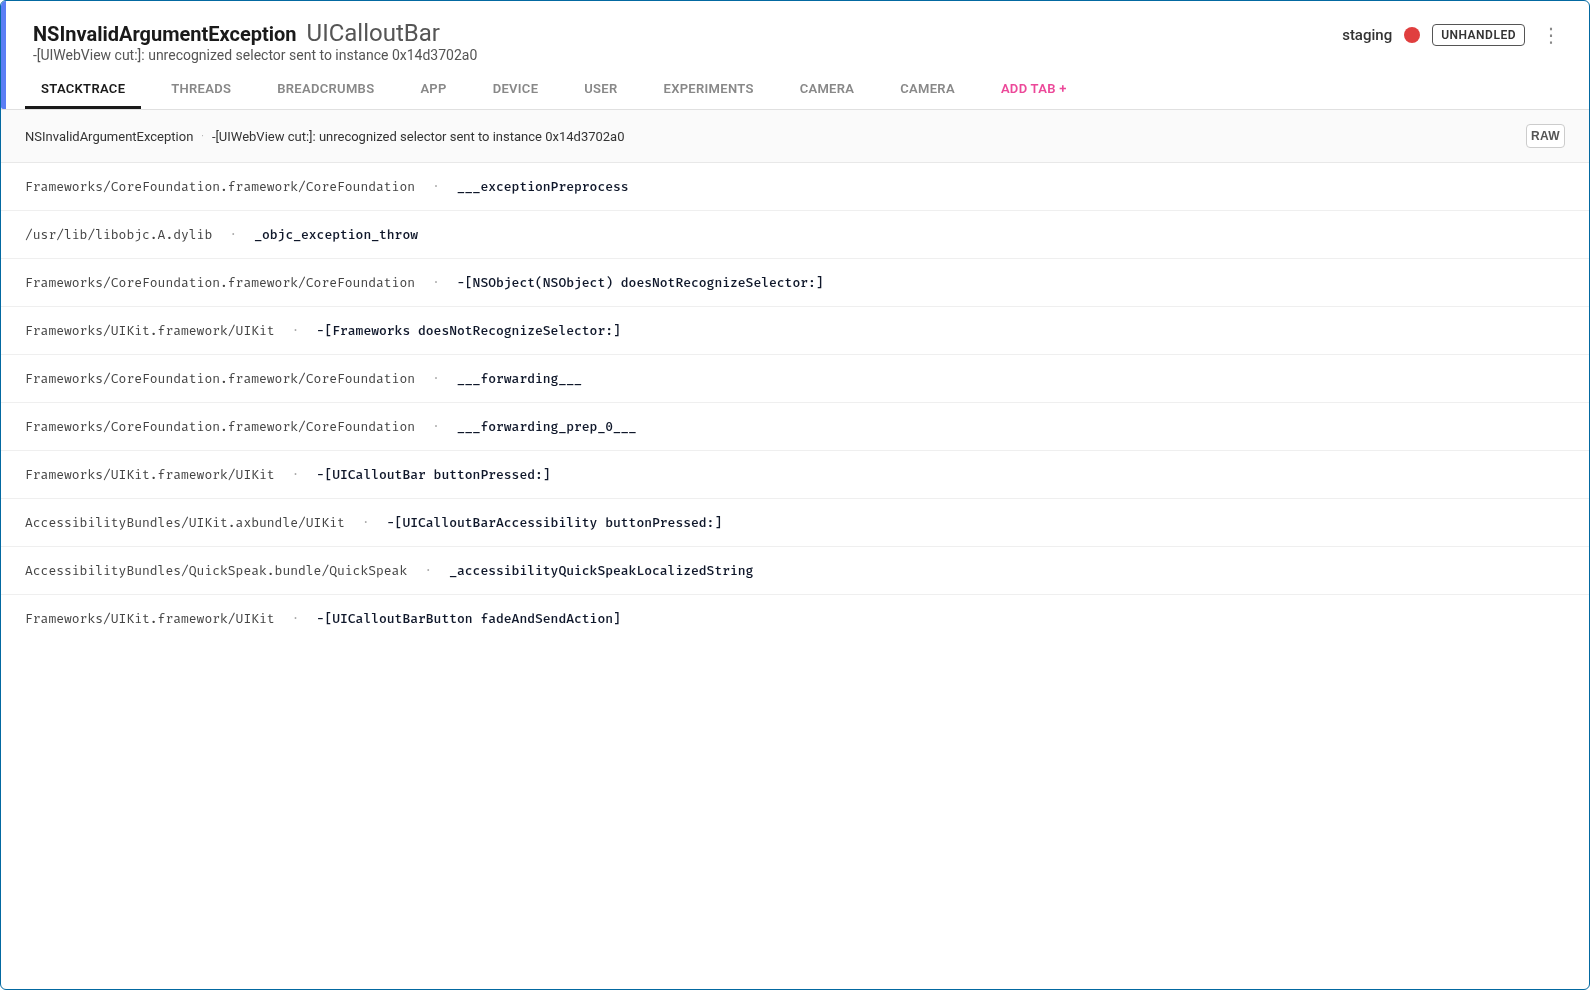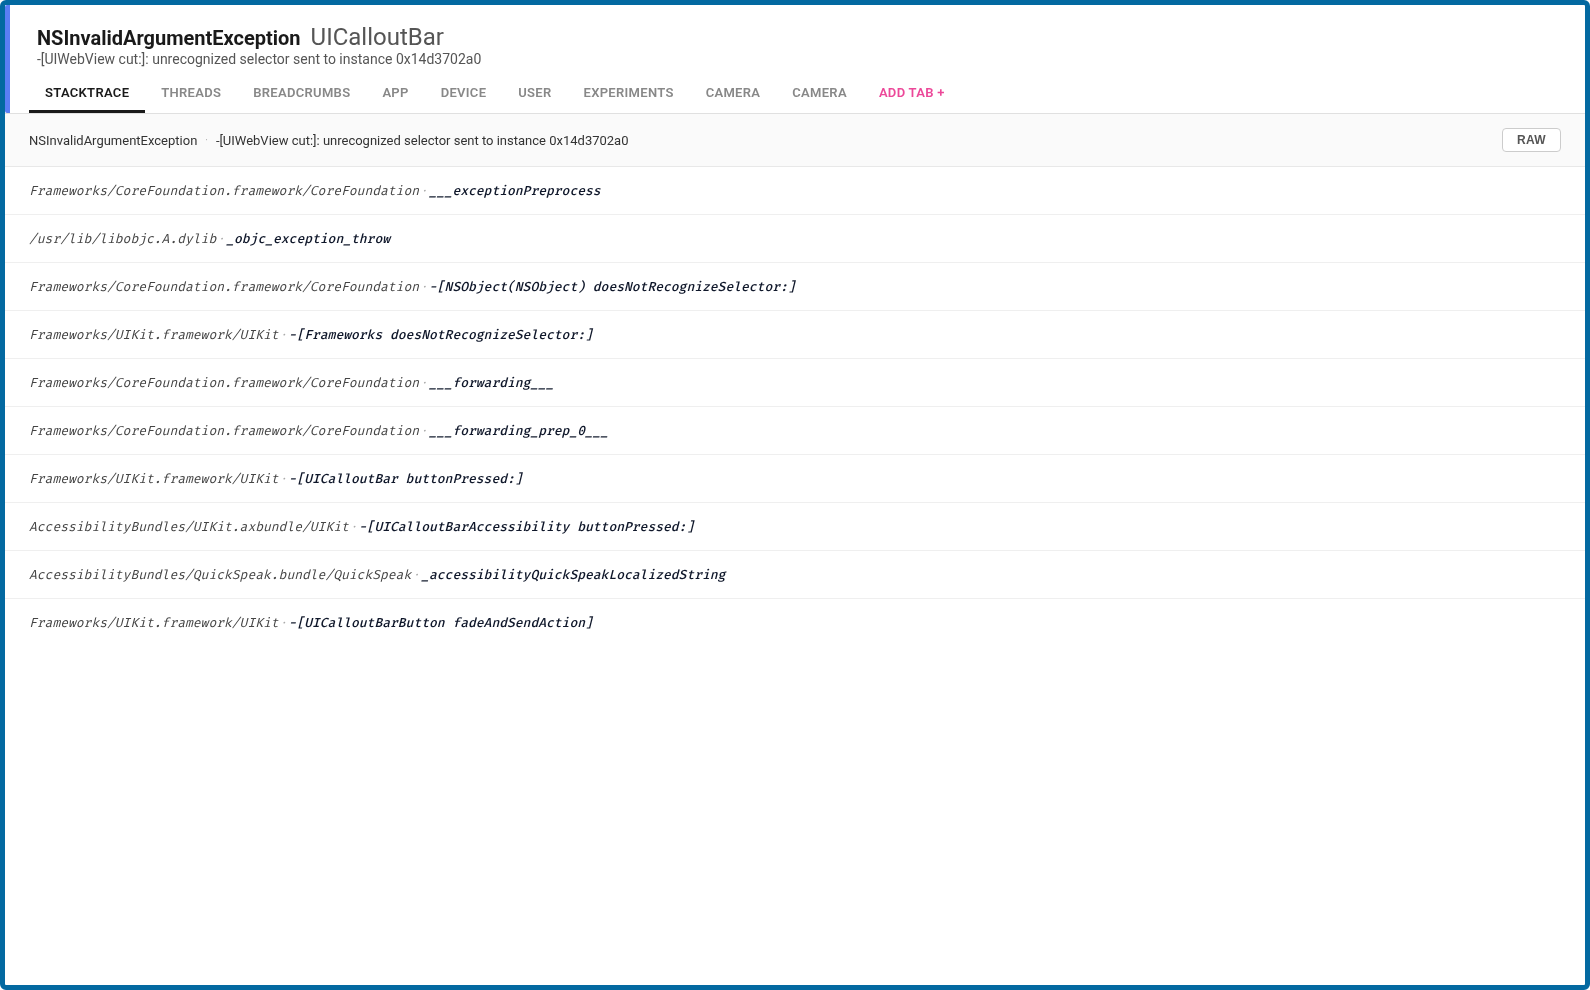--- a/index.html
+++ b/index.html
@@ -6,21 +6,21 @@
     body {
       font-family: -apple-system, BlinkMacSystemFont, 'Segoe UI', Roboto, sans-serif;
       background: #fff;
       color: #2d2d2d;
       font-size: 14px;
     }
     .page-wrapper {
       max-width: 1590px;
       min-height: 990px;
       background: #fff;
-      border: 5px solid #0369a1;
+      border: 1px solid #0369a1;
       border-radius: 6px;
       overflow: hidden;
     }
     
     .header {
       padding: 18px 24px 0 24px;
       border-bottom: 1px solid #e0e0e0;
       position: relative;
     }
     .header-top {
@@ -78,21 +78,21 @@
     }
     .timestamp {
       font-size: 12px;
       color: #888;
       margin-bottom: 12px;
     }
     
     .tabs {
       display: flex;
       align-items: center;
-      gap: 0;
+      gap: 14px;
       margin-top: 4px;
     }
     .tab {
       padding: 10px 16px;
       font-size: 13px;
       font-weight: 600;
       color: #888;
       cursor: pointer;
       border-bottom: 3px solid transparent;
       letter-spacing: 0.3px;
@@ -125,42 +125,41 @@
       align-items: center;
       gap: 8px;
     }
     .dot-separator {
       color: #aaa;
       font-size: 10px;
     }
     .raw-button {
       border: 1px solid #ccc;
       border-radius: 4px;
-      padding: 4px 14px;
+      padding: 4px 4px;
       font-size: 12px;
       font-weight: 600;
       color: #555;
       background: #fff;
       cursor: pointer;
       letter-spacing: 0.3px;
     }
     
     .stack-frames {
       padding: 0;
     }
     .stack-frame {
       padding: 16px 24px;
       border-bottom: 1px solid #efefef;
       font-family: 'SF Mono', 'Fira Mono', 'Consolas', monospace;
       font-size: 13px;
       color: #2d2d2d;
       display: flex;
       align-items: center;
-      gap: 0;
-      font-style: italic;
+      gap: 16px;
     }
     .stack-frame:last-child {
       border-bottom: none;
     }
     .frame-path {
       color: #444;
     }
     .frame-dot {
       color: #aaa;
       font-size: 10px;
@@ -186,20 +185,26 @@
 
   <div class="header" style="position:relative;">
     <div style="position:absolute;left:0;top:0;bottom:0;width:5px;background:#5a7ef5;border-radius:2px 0 0 2px;"></div>
     <div class="header-top" style="padding-left:8px;">
       <div class="header-left">
         <div class="header-title-row">
           <span class="exception-title">NSInvalidArgumentException</span>
           <span class="exception-class">UICalloutBar</span>
         </div>
         <div class="subtitle">-[UIWebView cut:]: unrecognized selector sent to instance 0x14d3702a0</div>
+      </div>
+      <div class="header-right">
+        <span class="environment-badge">staging</span>
+        <span class="status-dot"></span>
+        <span class="unhandled-badge">UNHANDLED</span>
+        <span class="more-icon">⋮</span>
       </div>
     </div>
 
     <nav class="tabs">
       <div class="tab active">STACKTRACE</div>
       <div class="tab">THREADS</div>
       <div class="tab">BREADCRUMBS</div>
       <div class="tab">APP</div>
       <div class="tab">DEVICE</div>
       <div class="tab">USER</div>

